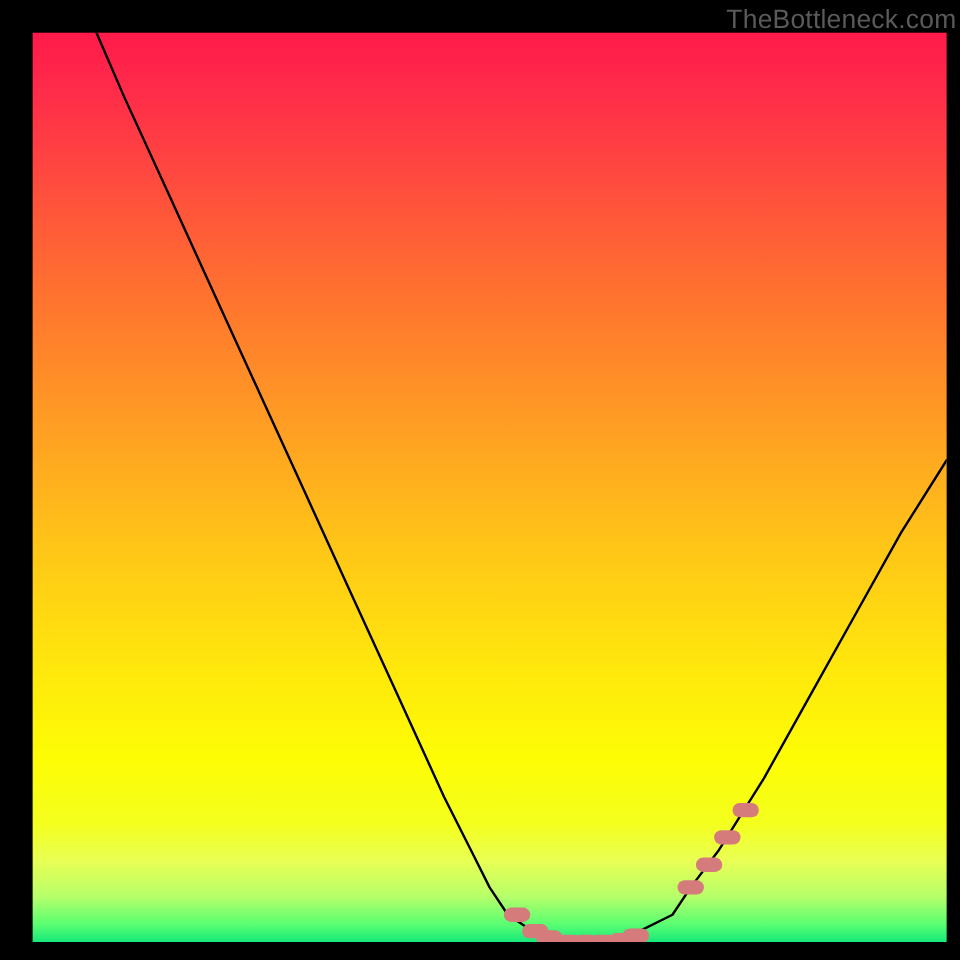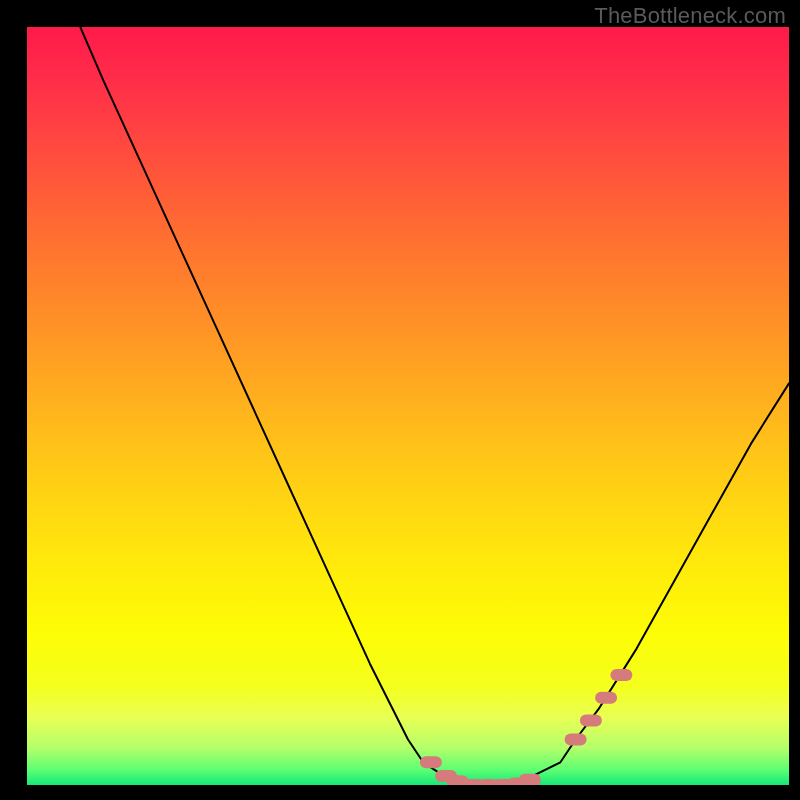--- a/index.html
+++ b/index.html
@@ -41,21 +41,21 @@
       #f4ff1e 87%,
       #e9ff53 91%,
       #b6ff6a 95%,
       #5cff72 98%,
       #17e87a 100%
     );
   }
   .watermark {
     position: absolute;
     top: 3px;
-    right: 14px;
+    right: 3px;
     color: #5a5a5a;
     font-size: 22px;
     font-weight: 500;
     letter-spacing: 0.2px;
     user-select: none;
     pointer-events: none;
     margin-left: 11px;
   }
   svg.curve {
     position: absolute;

